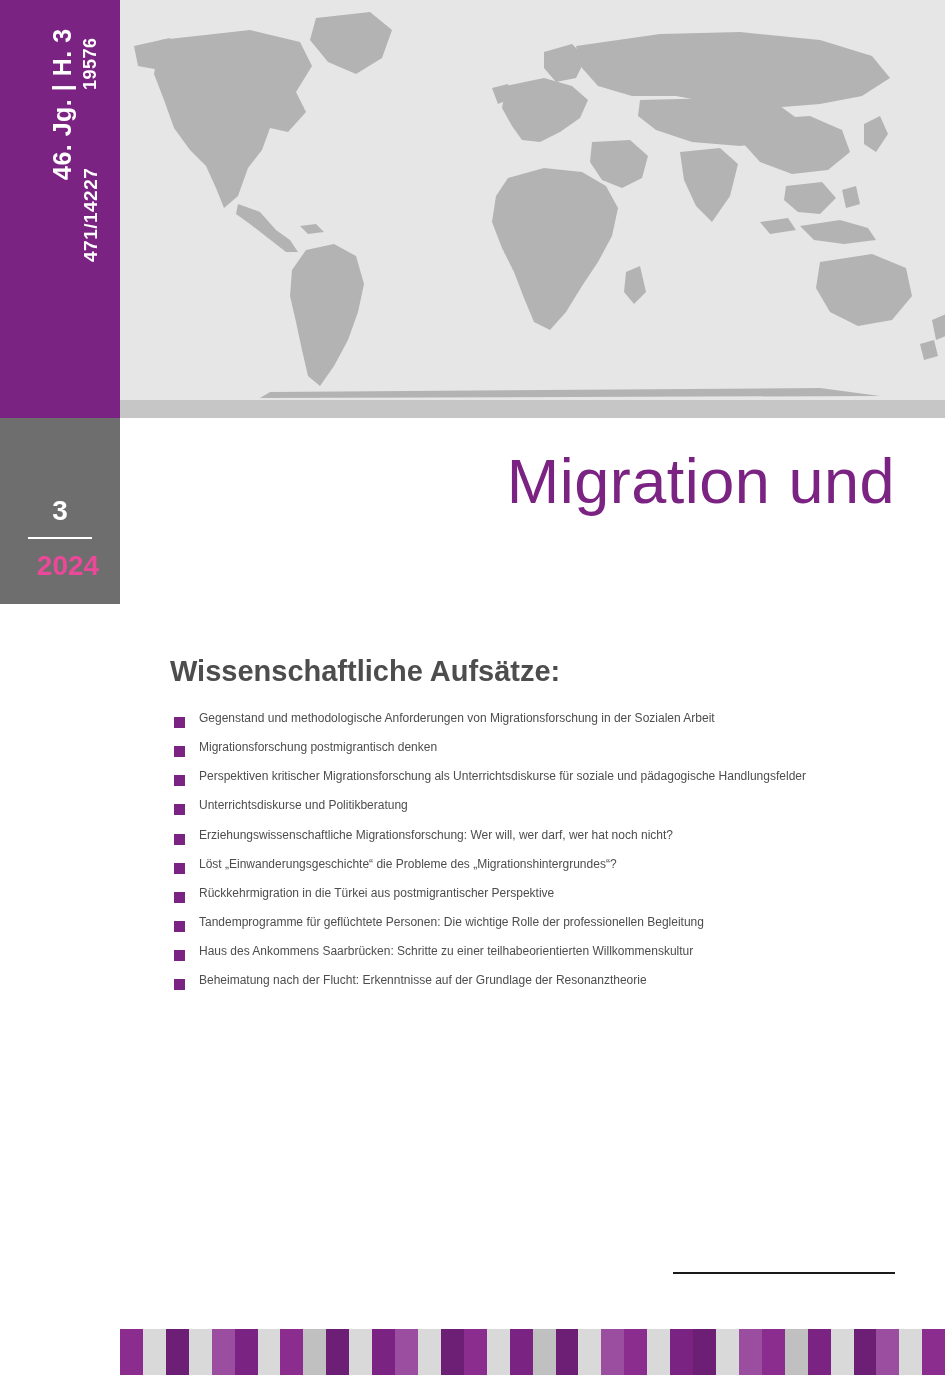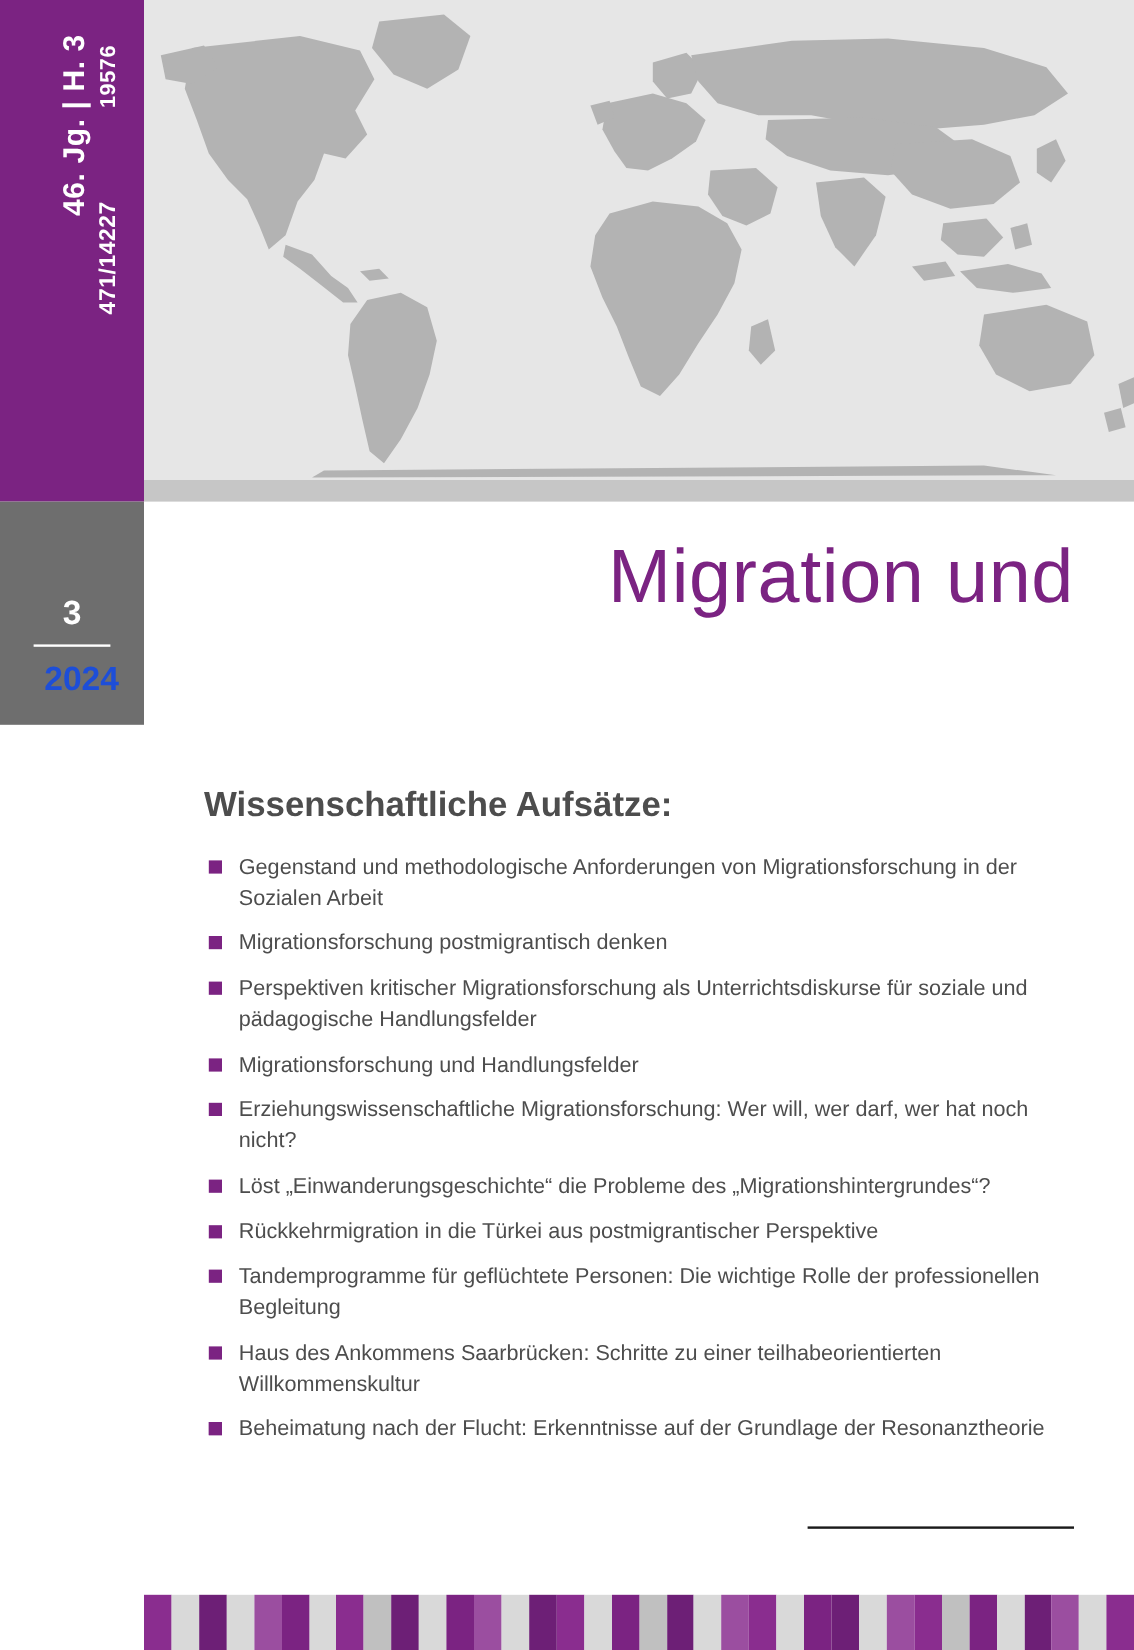--- a/index.html
+++ b/index.html
@@ -76,21 +76,21 @@
     width: 64px;
     height: 2px;
     background: #ffffff;
   }
   .spine-year {
     position: absolute;
     left: 0;
     top: 550px;
     width: 136px;
     text-align: center;
-    color: #1d4ed8;
+    color: #ec4899;
     font-size: 28px;
     font-weight: bold;
   }
 
   
   .map-band {
     position: absolute;
     left: 120px;
     top: 0;
     width: 825px;
@@ -143,21 +143,21 @@
   ul.toc {
     list-style: none;
     margin: 0;
     padding: 0;
   }
   ul.toc li {
     position: relative;
     padding-left: 29px;
     margin-bottom: 12px;
     color: #4d4d4d;
-    font-size: 18px;
+    font-size: 12px;
     line-height: 1.43;
   }
   ul.toc li .bullet {
     position: absolute;
     left: 4px;
     top: 7px;
     width: 11px;
     height: 11px;
     background: #7b2382;
   }
@@ -290,21 +290,21 @@
   <div class="title-block">
     <span class="title-line">Migration und</span>
   </div>
 
   <div class="content">
     <h2 class="section-heading">Wissenschaftliche Aufsätze:</h2>
     <ul class="toc">
       <li><span class="bullet"></span><span>Gegenstand und methodologische Anforderungen von Migrationsforschung in der Sozialen Arbeit</span></li>
       <li><span class="bullet"></span><span>Migrationsforschung postmigrantisch denken</span></li>
       <li><span class="bullet"></span><span>Perspektiven kritischer Migrationsforschung als Unterrichtsdiskurse für soziale und pädagogische Handlungsfelder</span></li>
-      <li><span class="bullet"></span><span>Migrationsforschung und Handlungsfelder</span></li>
+      <li><span class="bullet"></span><span>Unterrichtsdiskurse und Politikberatung</span></li>
       <li><span class="bullet"></span><span>Erziehungswissenschaftliche Migrationsforschung: Wer will, wer darf, wer hat noch nicht?</span></li>
       <li><span class="bullet"></span><span>Löst „Einwanderungsgeschichte“ die Probleme des „Migrationshintergrundes“?</span></li>
       <li><span class="bullet"></span><span>Rückkehrmigration in die Türkei aus postmigrantischer Perspektive</span></li>
       <li><span class="bullet"></span><span>Tandemprogramme für geflüchtete Personen: Die wichtige Rolle der professionellen Begleitung</span></li>
       <li><span class="bullet"></span><span>Haus des Ankommens Saarbrücken: Schritte zu einer teilhabeorientierten Willkommenskultur</span></li>
       <li><span class="bullet"></span></li>
       <li><span class="bullet"></span><span>Beheimatung nach der Flucht: Erkenntnisse auf der Grundlage der Resonanztheorie</span></li>
     </ul>
   </div>
 

